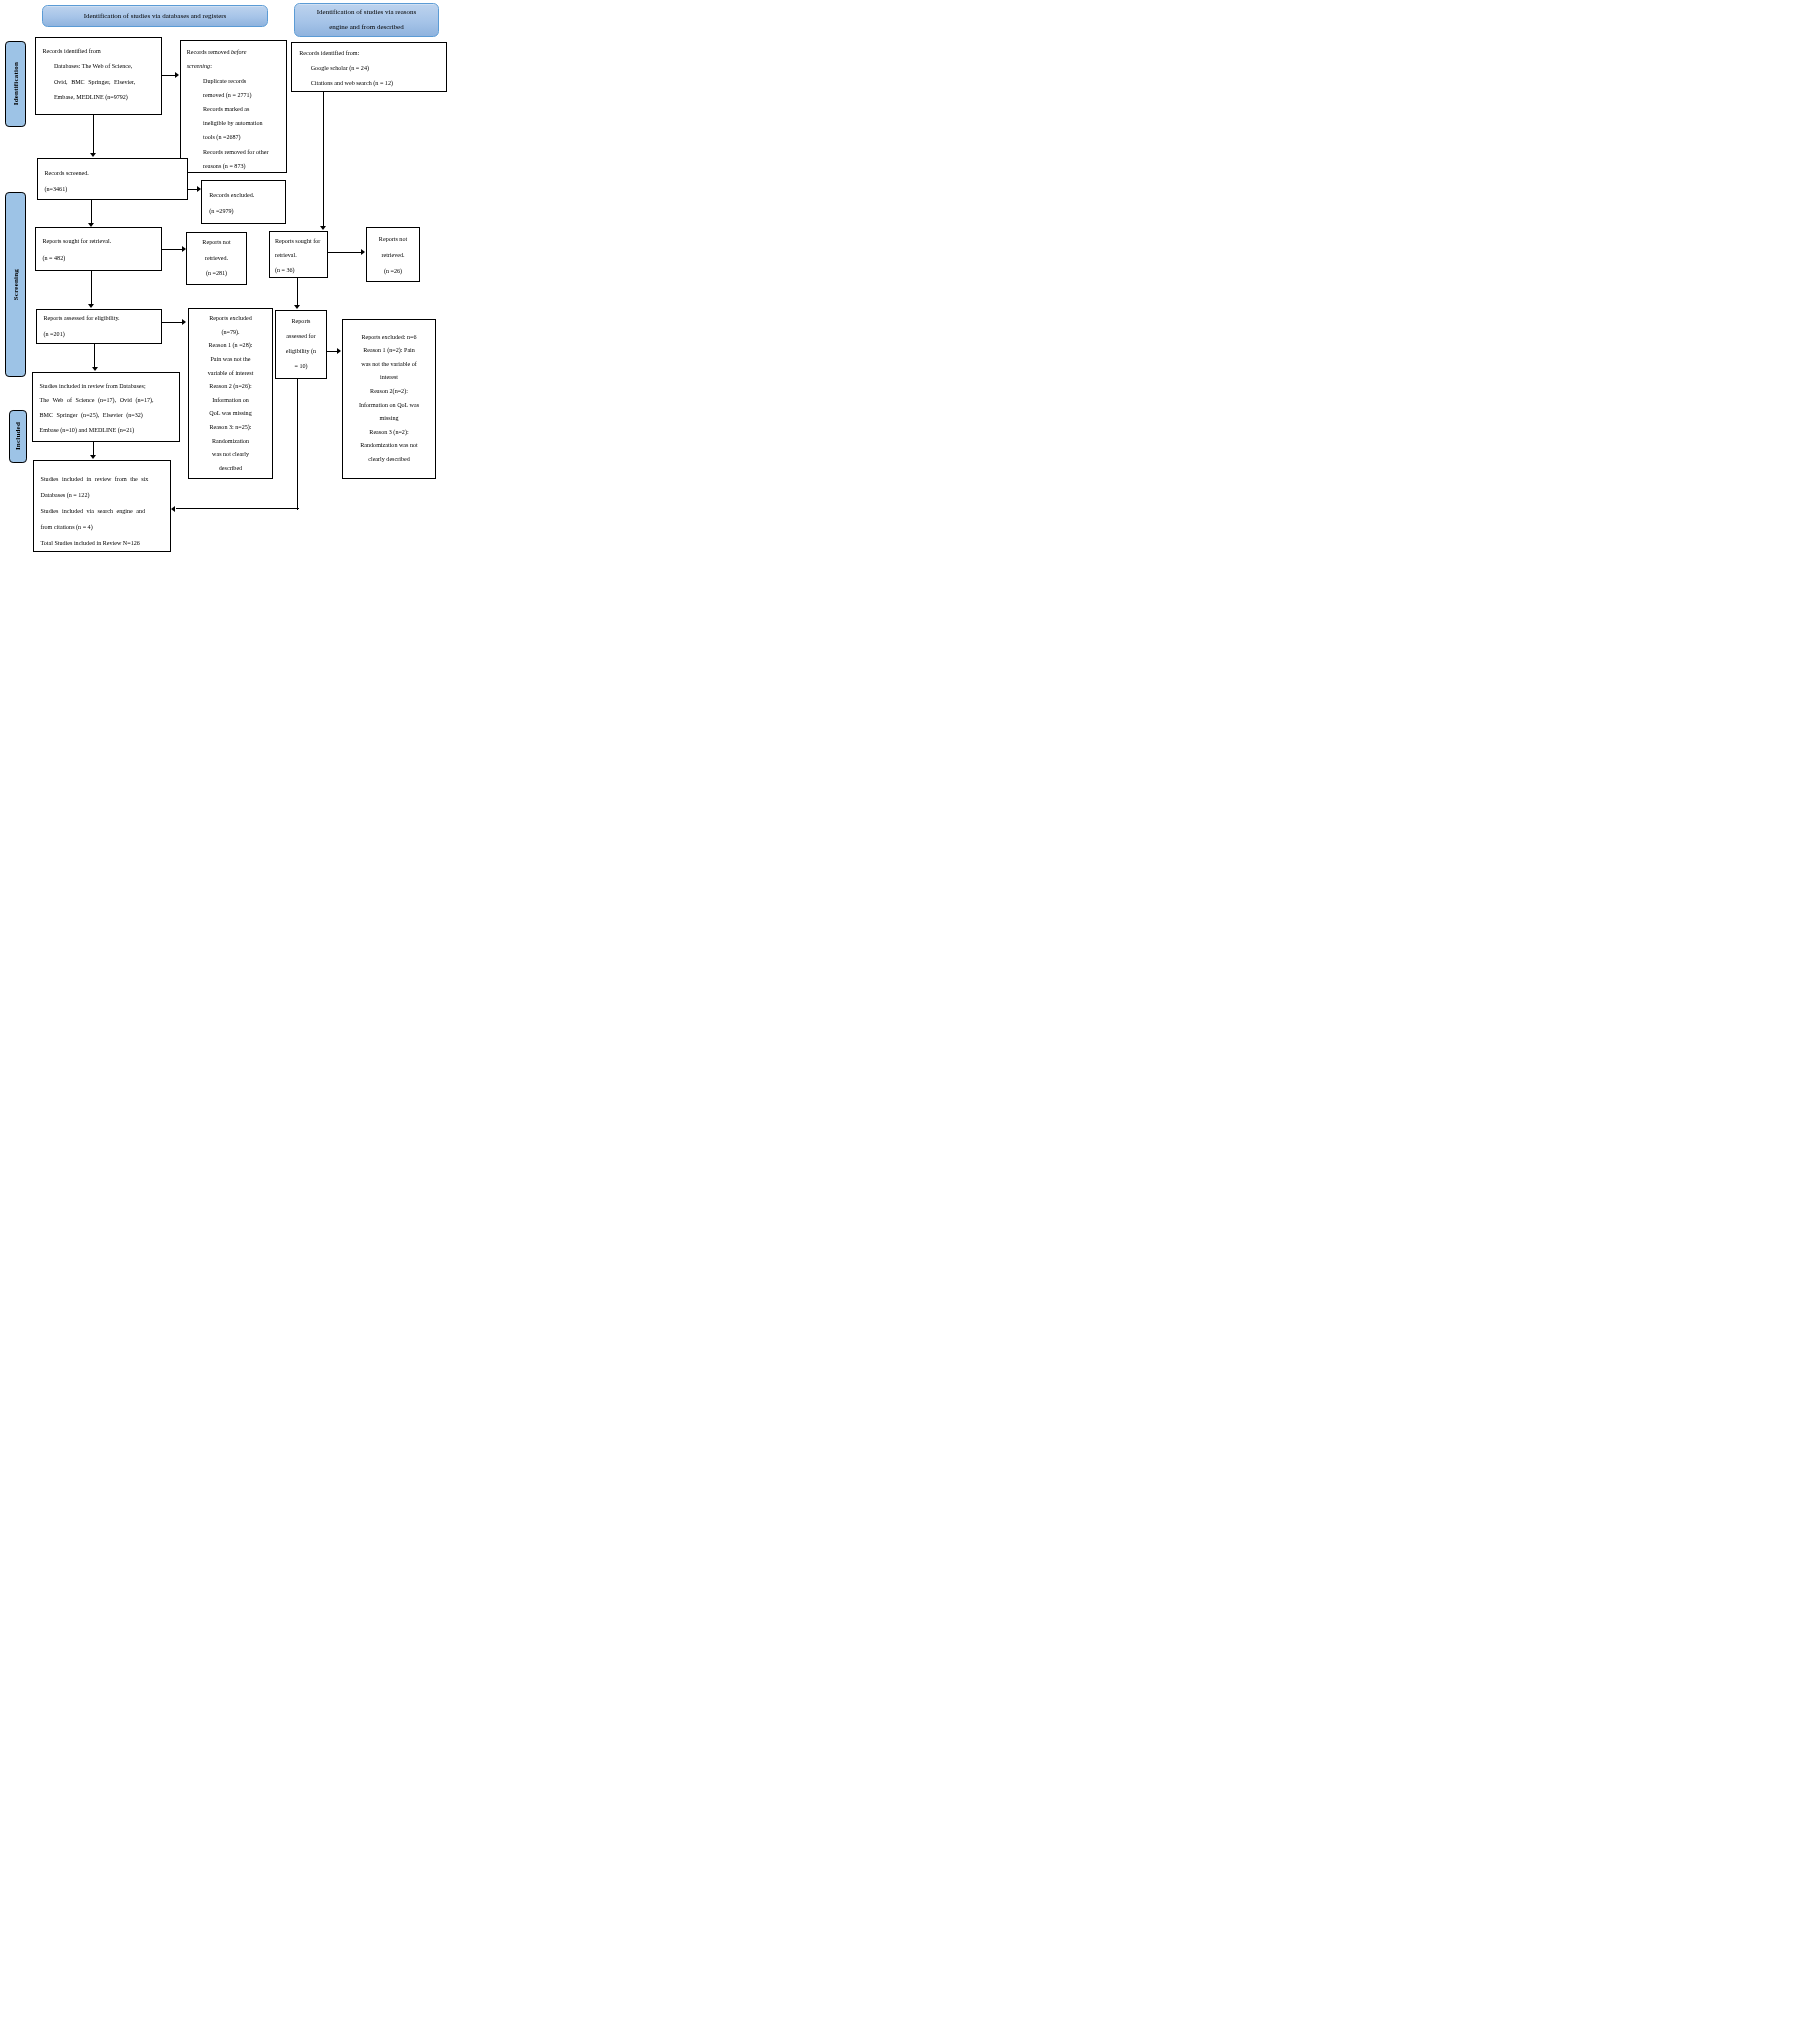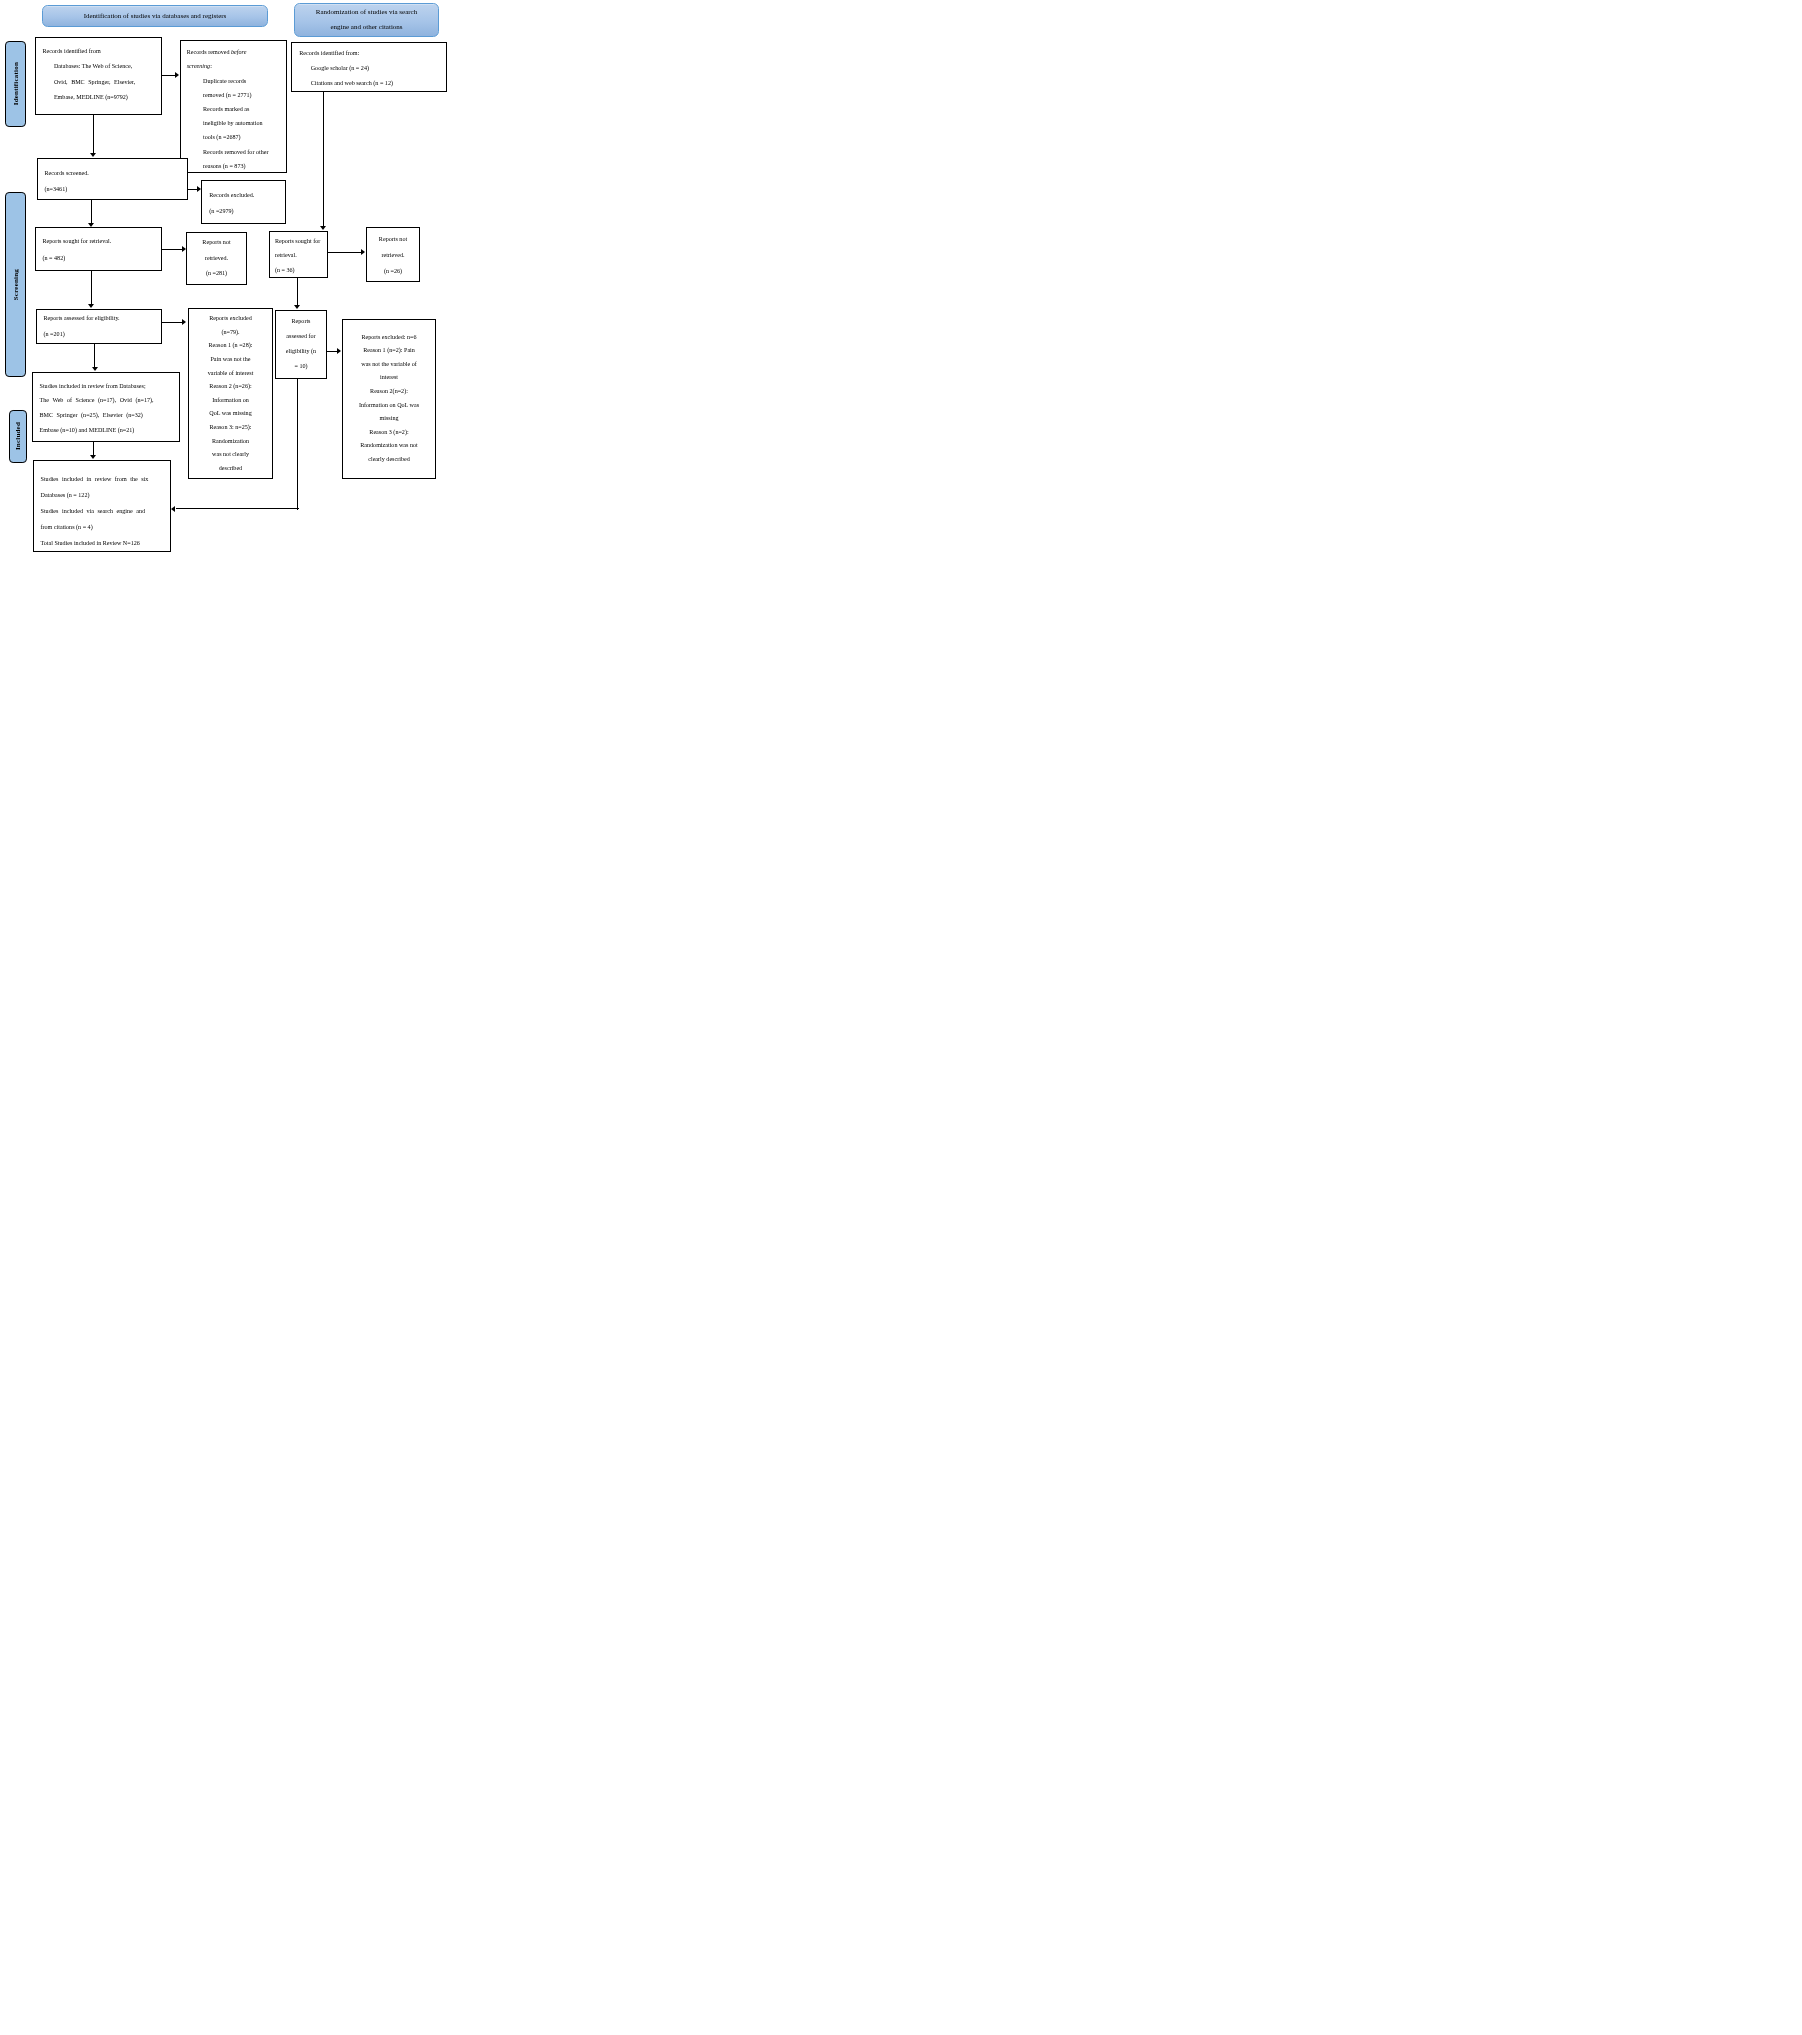--- a/index.html
+++ b/index.html
@@ -51,22 +51,22 @@
 </style>
 </head>
 <body>
 
 <div class="canvas">
 
   <div class="banner" style="left:42px;top:4.9px;width:226px;height:22px;">
     <div class="ln">Identification of studies via databases and registers</div>
   </div>
   <div class="banner" style="left:294px;top:2.8px;width:145px;height:34px;line-height:14.7px;">
-    <div class="ln">Randomization of studies via search</div>
-    <div class="ln">engine and other citations</div>
+    <div class="ln">Identification of studies via reasons</div>
+    <div class="ln">engine and from described</div>
   </div>
 
   <div class="side" style="left:5.3px;top:41px;width:21px;height:86px;">
     <span>Identification</span>
   </div>
   <div class="side" style="left:5.3px;top:192px;width:21px;height:185px;">
     <span>Screening</span>
   </div>
   <div class="side" style="left:9px;top:410px;width:17.5px;height:53px;">
     <span>Included</span>

